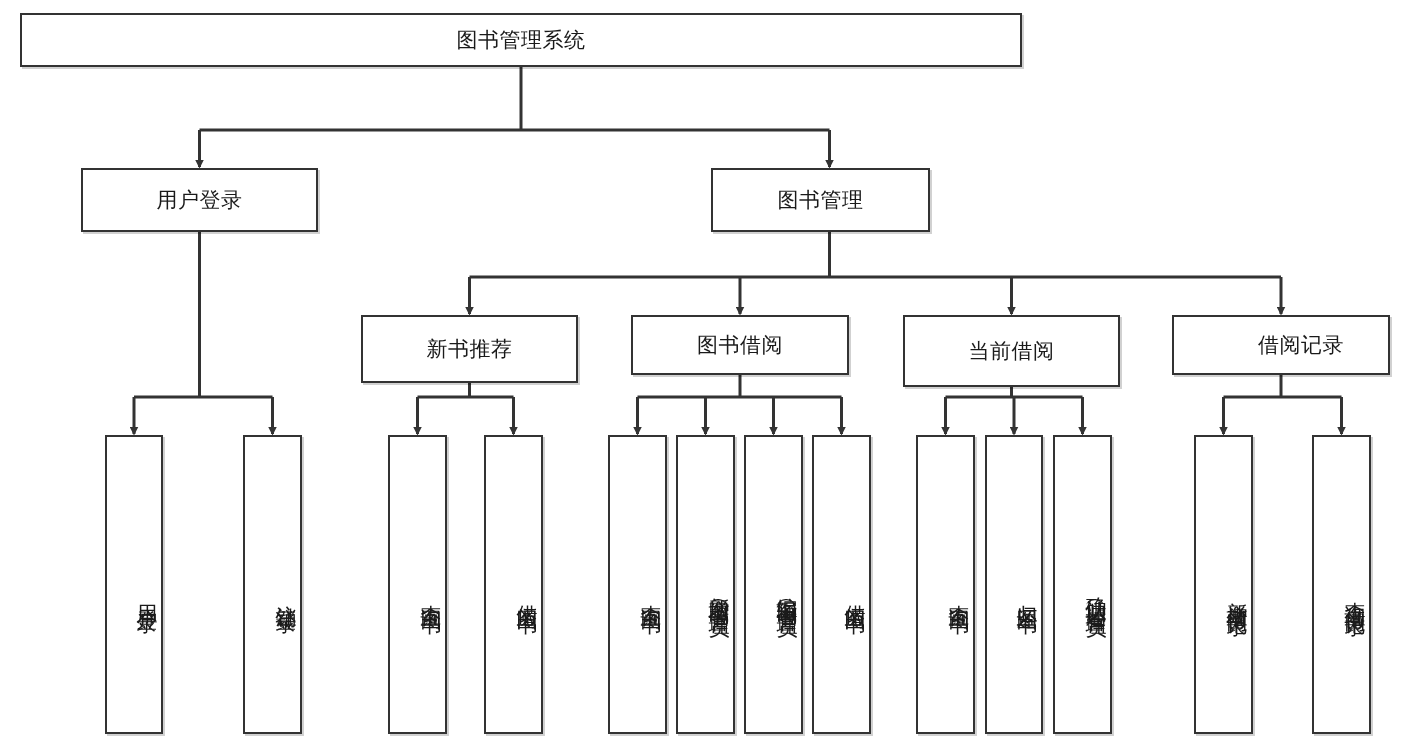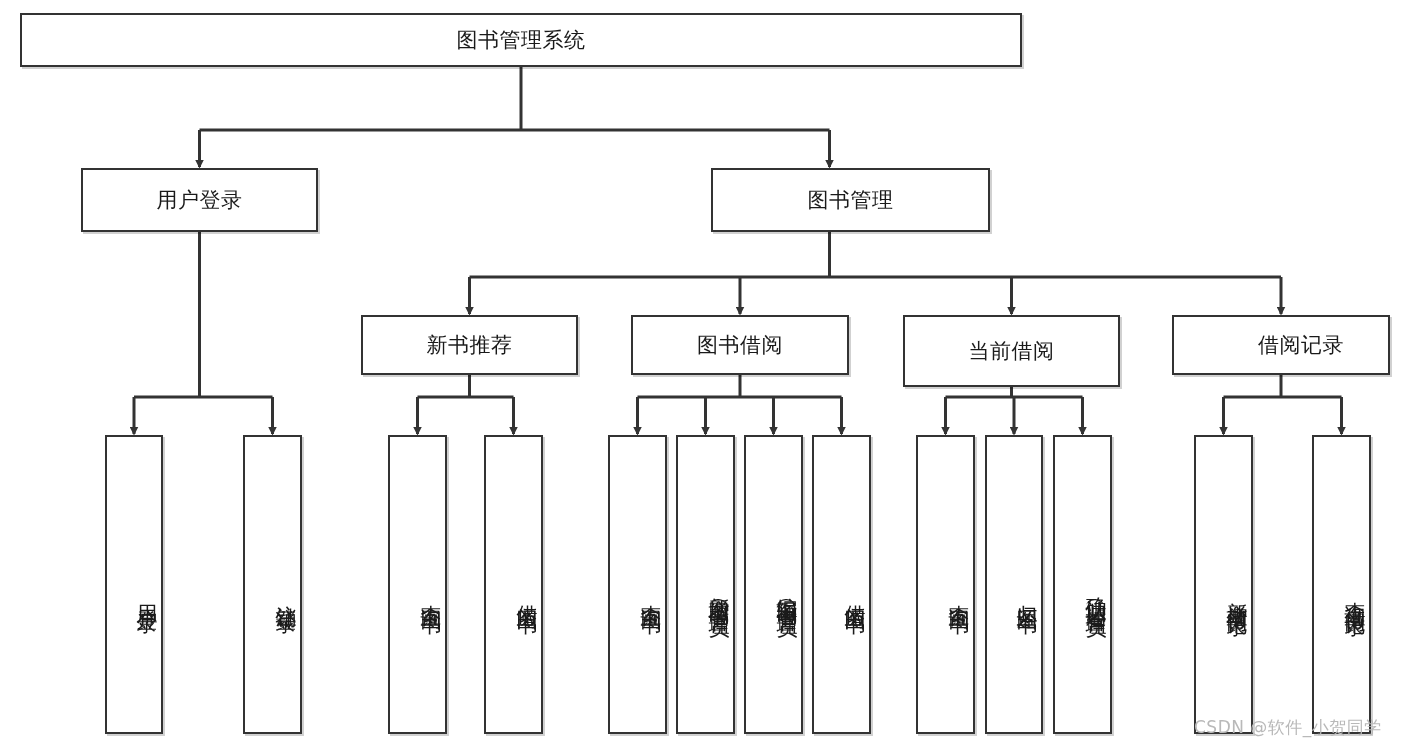--- a/index.html
+++ b/index.html
@@ -109,24 +109,24 @@
       </g>
   </svg>
 
   <div id="node-layer">
       <div class="node horiz" style="left: 20px; top: 13px; width: 1002px; height: 54px;">
         <span class="label">图书管理系统</span>
       </div>
       <div class="node horiz" style="left: 81px; top: 168px; width: 237px; height: 64px;">
         <span class="label">用户登录</span>
       </div>
-      <div class="node horiz" style="left: 711px; top: 168px; width: 279px; height: 64px;">
+      <div class="node horiz" style="left: 711px; top: 168px; width: 219px; height: 64px;">
         <span class="label">图书管理</span>
       </div>
-      <div class="node horiz" style="left: 361px; top: 315px; width: 217px; height: 60px; font-family: Liberation Serif, serif;">
+      <div class="node horiz" style="left: 361px; top: 315px; width: 217px; height: 68px; font-family: Liberation Serif, serif;">
         <span class="label">新书推荐</span>
       </div>
       <div class="node horiz" style="left: 631px; top: 315px; width: 218px; height: 60px;">
         <span class="label">图书借阅</span>
       </div>
       <div class="node horiz" style="left: 903px; top: 315px; width: 217px; height: 72px;">
         <span class="label">当前借阅</span>
       </div>
       <div class="node horiz" style="left: 1172px; top: 315px; width: 218px; height: 60px; padding-left: 40px;">
         <span class="label">借阅记录</span>
@@ -165,15 +165,14 @@
         <span class="label">确认归还（管理员）</span>
       </div>
       <div class="node vert" style="left: 1194px; top: 435px; width: 59px; height: 299px;">
         <span class="label">新增借阅记录</span>
       </div>
       <div class="node vert" style="left: 1312px; top: 435px; width: 59px; height: 299px;">
         <span class="label">查询借阅记录</span>
       </div>
     </div>
 
-  <div class="watermark" style="left: 1194px; top: 716px;">CSDN @软件_小贺同学</div>
 
 </div>
 
 </body></html>

